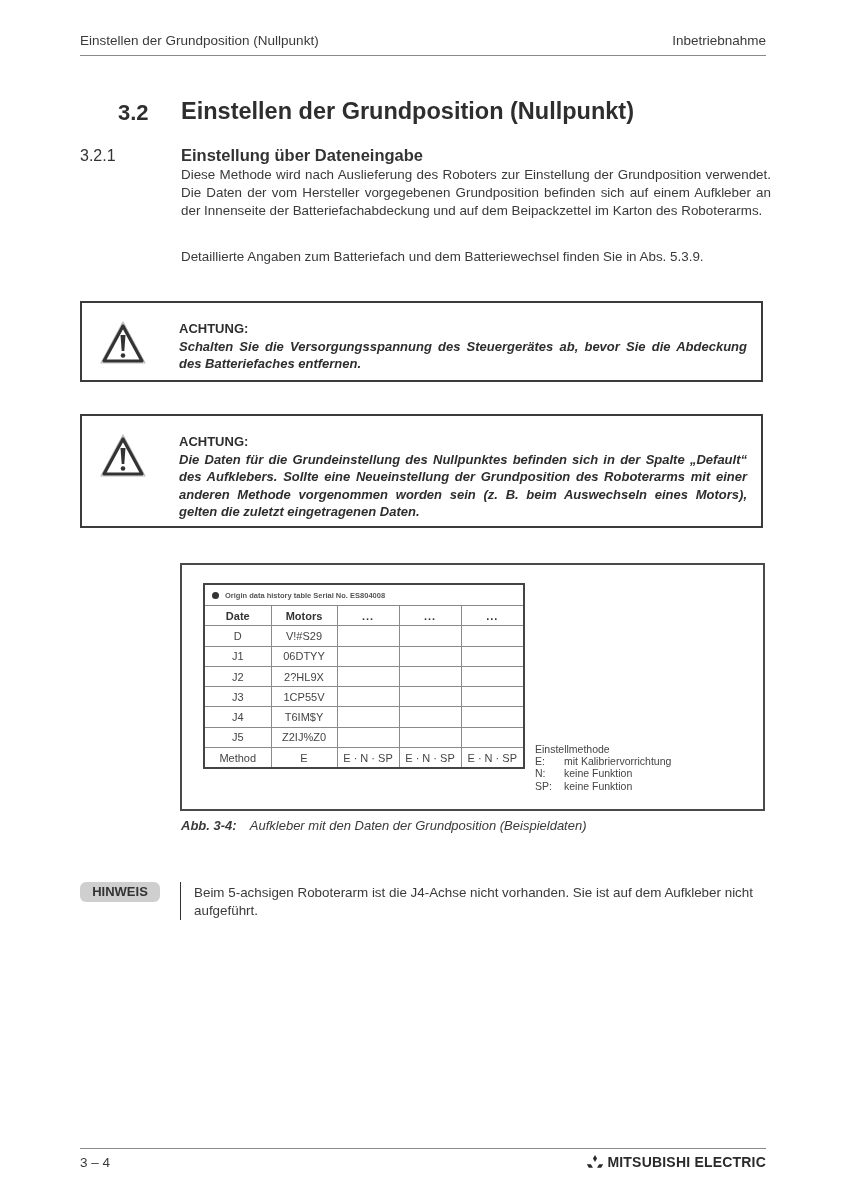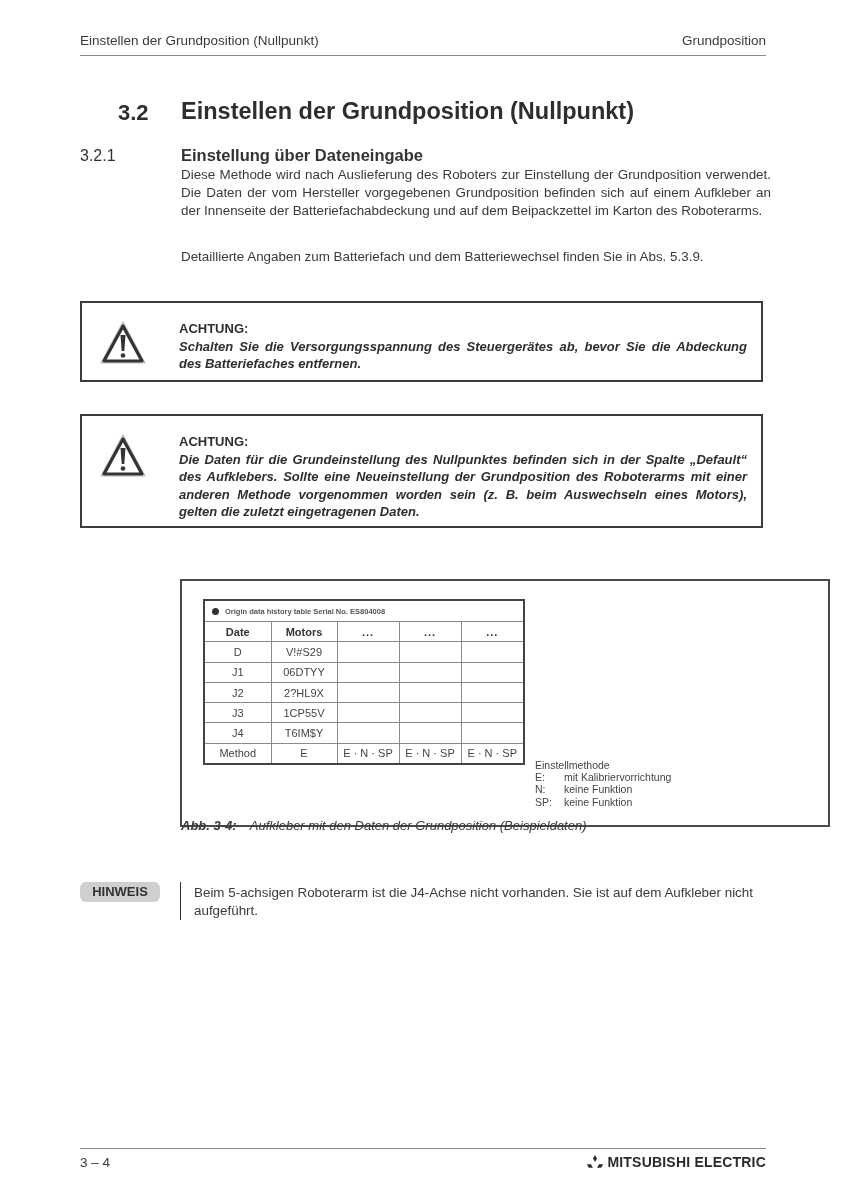--- a/index.html
+++ b/index.html
@@ -19,21 +19,21 @@
   .p2 { top:248px; }
   .warn { left:80px; width:683px; border:2px solid #3b3b3b; background:#fff; box-sizing:border-box; }
   .warn1 { top:301px; height:81px; }
   .warn2 { top:414px; height:114px; }
   .warn-icon { position:absolute; left:17px; width:48px; height:46px; }
   .warn1 .warn-icon { top:17px; }
   .warn2 .warn-icon { top:17px; }
   .warn-text { position:absolute; left:97px; right:14px; top:17px; font-size:13px; line-height:17.5px; color:#2e2e2e; }
   .warn-title { font-weight:bold; }
   .warn-body { font-weight:bold; font-style:italic; text-align:justify; }
-  .figbox { left:180px; top:579px; width:650px; height:248px; border:2px solid #4a4a4a; box-sizing:border-box; }
+  .figbox { left:180px; top:563px; width:585px; height:248px; border:2px solid #4a4a4a; box-sizing:border-box; }
   .sticker { position:absolute; left:21px; top:18px; width:322px; border:2px solid #444; box-sizing:border-box; background:#fff; }
   .sticker-title { height:20px; border-bottom:1.5px solid #888; font-size:7.5px; font-weight:bold; color:#555; display:flex; align-items:center; padding-left:7px; }
   .dot { width:7px; height:7px; background:#333; border-radius:50%; margin-right:6px; }
   table.st { border-collapse:collapse; width:100%; table-layout:fixed; }
   table.st td { border:1px solid #8a8a8a; height:19.3px; padding:0; text-align:center; font-size:11px; color:#444; }
   table.st tr:first-child td { border-top:none; }
   table.st td:first-child { border-left:none; }
   table.st td:last-child { border-right:none; }
   table.st tr:last-child td { border-bottom:none; }
   table.st .hd td { font-weight:bold; font-size:11px; color:#333; }
@@ -48,21 +48,21 @@
   .hin-text { left:194px; top:884px; width:578px; font-size:13.4px; line-height:18px; color:#3a3a3a; }
   .ftr-rule { left:80px; right:80px; top:1148px; height:0; border-top:1.5px solid #8a8a8a; }
   .ftr-left { left:80px; top:1155px; font-size:13.5px; color:#3a3a3a; }
   .ftr-right { right:80px; top:1154px; font-size:14px; font-weight:bold; color:#2a2a2a; display:flex; align-items:center; letter-spacing:0.2px; }
   .logo { width:18px; height:14px; margin-right:3px; }
 </style>
 </head>
 <body>
 
 <div class="abs hdr hdr-left">Einstellen der Grundposition (Nullpunkt)</div>
-<div class="abs hdr hdr-right">Grundposition</div>
+<div class="abs hdr hdr-right">Inbetriebnahme</div>
 <div class="abs hdr-rule"></div>
 
 <div class="abs h1num">3.2</div>
 <div class="abs h1">Einstellen der Grundposition (Nullpunkt)</div>
 
 <div class="abs h2num">3.2.1</div>
 <div class="abs h2">Einstellung über Dateneingabe</div>
 
 <div class="abs body p1">Diese Methode wird nach Auslieferung des Roboters zur Einstellung der Grundposition verwendet. Die Daten der vom Hersteller vorgegebenen Grundposition befinden sich auf einem Aufkleber an der Innenseite der Batteriefachabdeckung und auf dem Beipackzettel im Karton des Roboterarms.</div>
 <div class="abs body p2">Detaillierte Angaben zum Batteriefach und dem Batteriewechsel finden Sie in Abs. 5.3.9.</div>
@@ -144,20 +144,27 @@
         <td></td>
       </tr>
       <tr>
         <td>J4</td>
         <td>T6IM$Y</td>
         <td></td>
         <td></td>
         <td></td>
       </tr>
       <tr>
+        <td>J5</td>
+        <td>Z2IJ%Z0</td>
+        <td></td>
+        <td></td>
+        <td></td>
+      </tr>
+      <tr>
         <td>Method</td>
         <td>E</td>
         <td>E · N · SP</td>
         <td>E · N · SP</td>
         <td>E · N · SP</td>
       </tr>
     </tbody>
       </table>
   </div>
 

